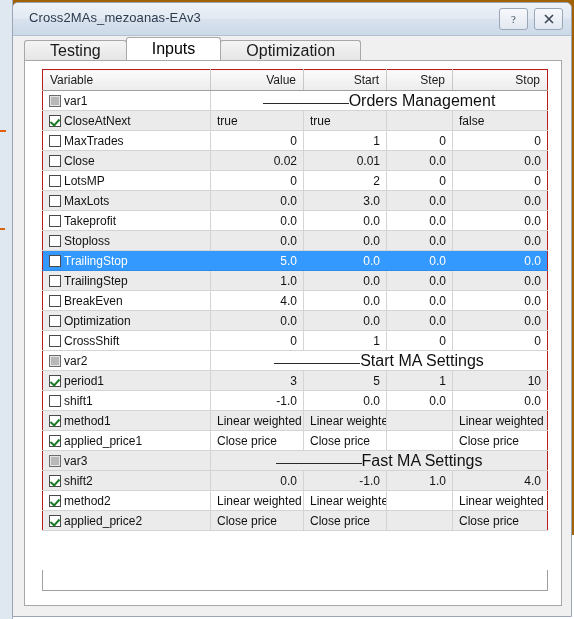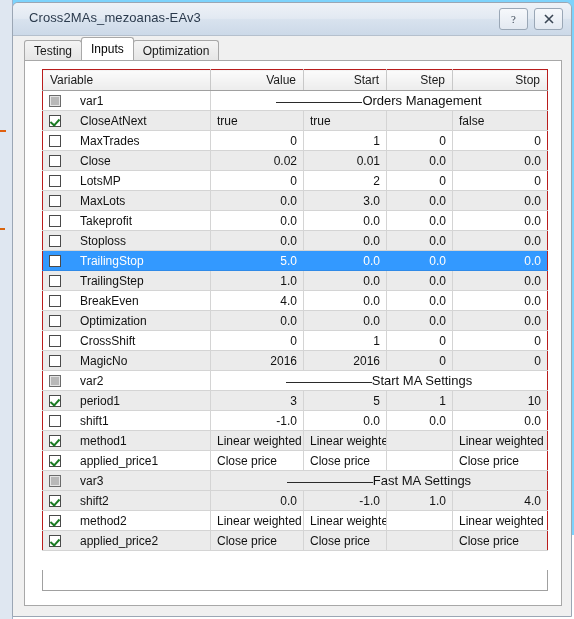--- a/index.html
+++ b/index.html
@@ -5,21 +5,21 @@
   html, body {
     margin: 0; padding: 0;
     width: 574px; height: 619px;
     background: #ffffff;
     font-family: "Liberation Sans", sans-serif;
     overflow: hidden;
   }
   #root {
     position: relative;
     width: 574px; height: 535px;
-    background: #7dd3fc;
+    background: #a16207;
   }
   
   .desktop-left {
     position: absolute; left: 0; top: 0; width: 12px; height: 619px;
     background: #dfe7f1;
     border-right: 1px solid #9fb3cd;
   }
   .desktop-left .accent {
     position: absolute; left: 0; top: 130px; width: 6px; height: 2px;
     background: #e06010;
@@ -64,22 +64,22 @@
   }
   .tbtn svg { display:block; }
   
   .tabstrip {
     position: absolute; left: 11px; top: 36px;
     height: 21px;
     display: flex; align-items: flex-end;
   }
   .tab {
     height: 19px;
-    padding: 0 9px;
-    font-size: 12px;
+    padding: 0 25px;
+    font-size: 16px;
     color: #1a1a1a;
     background: linear-gradient(to bottom,#f4f4f4,#e6e6e6);
     border: 1px solid #a8a8a8;
     border-bottom: none;
     border-radius: 3px 3px 0 0;
     display: flex; align-items: center;
     margin-right: -1px;
     position: relative;
     cursor: default;
   }
@@ -143,21 +143,21 @@
     cursor: default;
   }
   .grid tbody td:last-child { border-right: none; }
   .grid tbody tr.alt td { background: #ebebeb; }
   .grid tbody tr.sel td { background: #3399ff; color: #ffffff; border-right-color:#3399ff; border-bottom-color:#2f8ae8;}
   .grid tbody tr.section td { background: #ebebeb; }
   .grid tbody tr.section.white td { background: #ffffff; }
   td.v-num { text-align: right; padding-right: 7px; }
   td.v-txt { text-align: left; padding-left: 7px; }
   td.v-name { padding-left: 5px; }
-  .namecell { display: flex; align-items: center; gap: 19px; }
+  .namecell { display: flex; align-items: center; gap: 3px; }
   .cb {
     width: 12px; height: 12px;
     border: 1px solid #4a4a4a;
     background: #ffffff;
     box-shadow: inset 0 0 0 1px #ffffff;
     flex: 0 0 auto;
     position: relative;
     box-sizing: border-box;
   }
   .cb.disabled { background: #b8b8b8; border-color:#6b6b6b; box-shadow: inset 0 0 0 1px #e4e4e4; }
@@ -167,21 +167,21 @@
     left: 2px; top: 1px;
     width: 4px; height: 7px;
     border: solid #1a7a23;
     border-width: 0 2px 2px 0;
     transform: rotate(42deg);
   }
   .sectioncell {
     display: block;
     text-align: center;
     padding-right: 0;
-    font-size: 13px;
+    font-size: 16px;
     color: #111;
   }
   .sectioncell .rule {
     display: inline-block;
     border-bottom: 1px solid #2a2a2a;
     width: 86px;
     vertical-align: 2px;
     margin-right: 0px;
   }
   
@@ -402,32 +402,20 @@
                 <div class="namecell">
                   <span class="cb"></span>
                   <span>CrossShift</span>
                 </div>
               </td>
               <td class="v-num">0</td>
               <td class="v-num">1</td>
               <td class="v-num">0</td>
               <td class="v-num">0</td>
             </tr>
-            <tr class="alt">
-              <td class="v-name">
-                <div class="namecell">
-                  <span class="cb"></span>
-                  <span>MagicNo</span>
-                </div>
-              </td>
-              <td class="v-num">2016</td>
-              <td class="v-num">2016</td>
-              <td class="v-num">0</td>
-              <td class="v-num">0</td>
-            </tr>
             <tr class="section white">
               <td class="v-name">
                 <div class="namecell">
                   <span class="cb disabled"></span>
                   <span>var2</span>
                 </div>
               </td>
               <td colspan="4">
                 <span class="sectioncell"><span class="rule"></span><span>Start MA Settings</span></span>
               </td>

